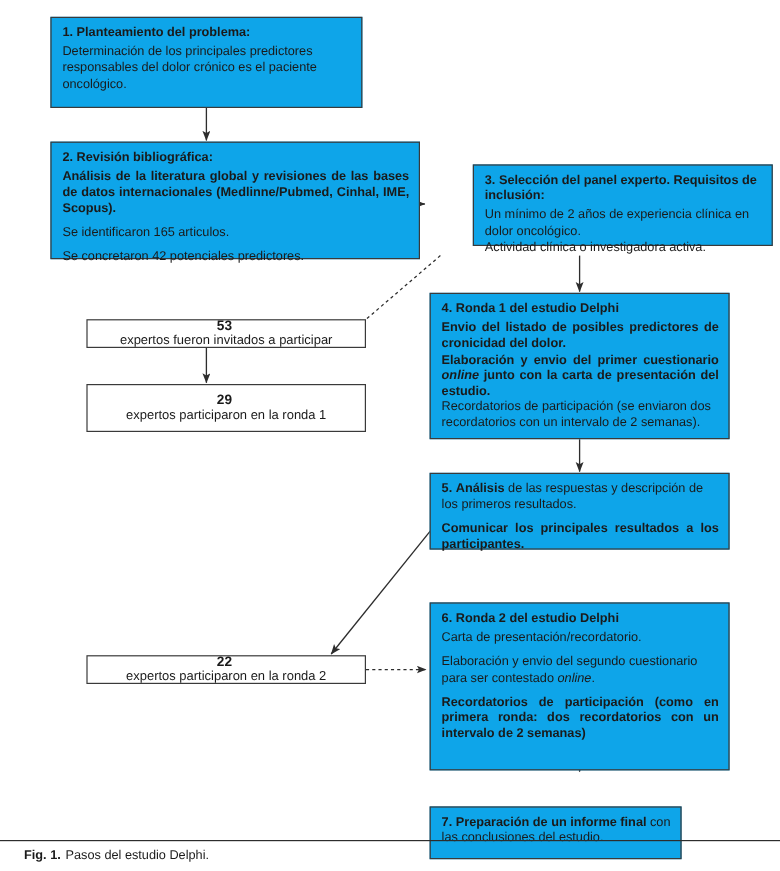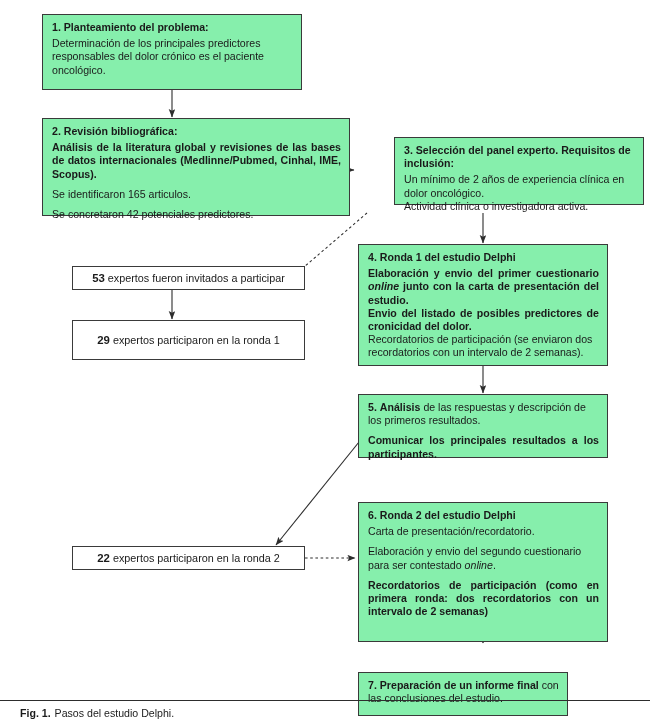--- a/index.html
+++ b/index.html
@@ -23,21 +23,21 @@
     left: 0;
     top: 0;
     width: 650px;
     height: 726px;
     pointer-events: none;
   }
   .box {
     position: absolute;
     box-sizing: border-box;
     border: 1px solid #3a3a3a;
-    background: #86efac;
+    background: #0ea5e9;
     font-size: 10.6px;
     line-height: 13.2px;
     color: #1a1a1a;
     padding: 6px 8px 22px 9px;
   }
   .box .hdr {
     font-weight: bold;
     display: block;
     margin-bottom: 3px;
   }
@@ -62,20 +62,21 @@
     position: absolute;
     box-sizing: border-box;
     border: 1px solid #3a3a3a;
     background: #ffffff;
     font-size: 10.8px;
     color: #1a1a1a;
     display: flex;
     align-items: center;
     justify-content: center;
     text-align: center;
+    flex-direction: column;
   }
   .countbox b {
     font-weight: bold;
     margin-right: 3px;
     font-size: 11.4px;
   }
   .inline-b {
     font-weight: bold;
   }
   #caption-rule {
@@ -164,22 +165,22 @@
   </div>
 
   <div class="box" style="left:358px; top:137px; width:250px; height:68px;margin-left:36px;">
     <span class="hdr"><span>3.</span> <span>Selección del panel experto. Requisitos de inclusión:</span></span>
     <p>Un mínimo de 2 años de experiencia clínica en dolor oncológico.</p>
     <p>Actividad clínica o investigadora activa.</p>
   </div>
 
   <div class="box" style="left:358px; top:244px; width:250px; height:122px;">
     <span class="hdr"><span>4.</span> <span>Ronda 1 del estudio Delphi</span></span>
+    <p class="just">Envio del listado de posibles predictores de cronicidad del dolor.</p>
     <p class="just"><span>Elaboración y envio del primer cuestionario </span><span class="it">online</span><span> junto con la carta de presentación del estudio.</span></p>
-    <p class="just">Envio del listado de posibles predictores de cronicidad del dolor.</p>
     <p>Recordatorios de participación (se enviaron dos recordatorios con un intervalo de 2 semanas).</p>
   </div>
 
   <div class="box" style="left:358px; top:394px; width:250px; height:64px;">
     <p><span class="inline-b">5.</span> <span class="inline-b">Análisis</span><span> de las respuestas y descripción de los primeros resultados.</span></p>
     <p class="gap just">Comunicar los principales resultados a los participantes.</p>
   </div>
 
   <div class="box" style="left:358px; top:502px; width:250px; height:140px;">
     <span class="hdr"><span>6.</span> <span>Ronda 2 del estudio Delphi</span></span>

